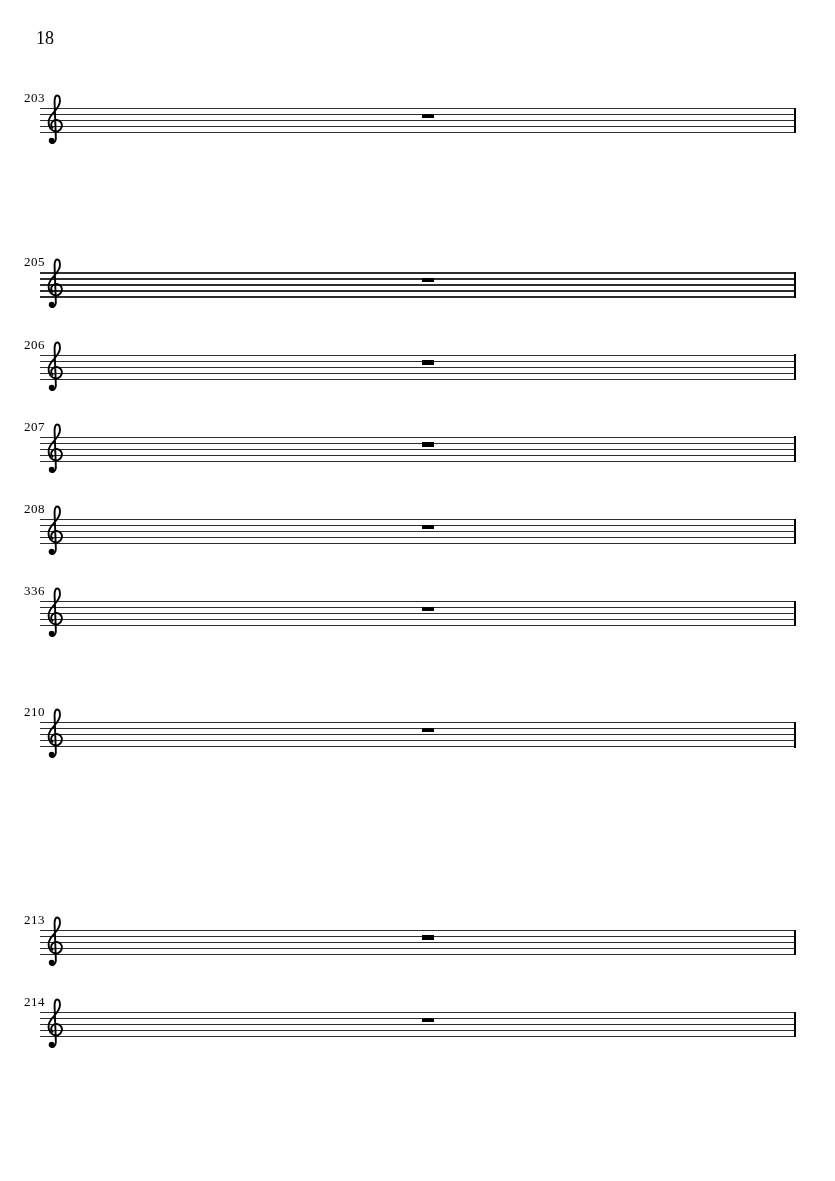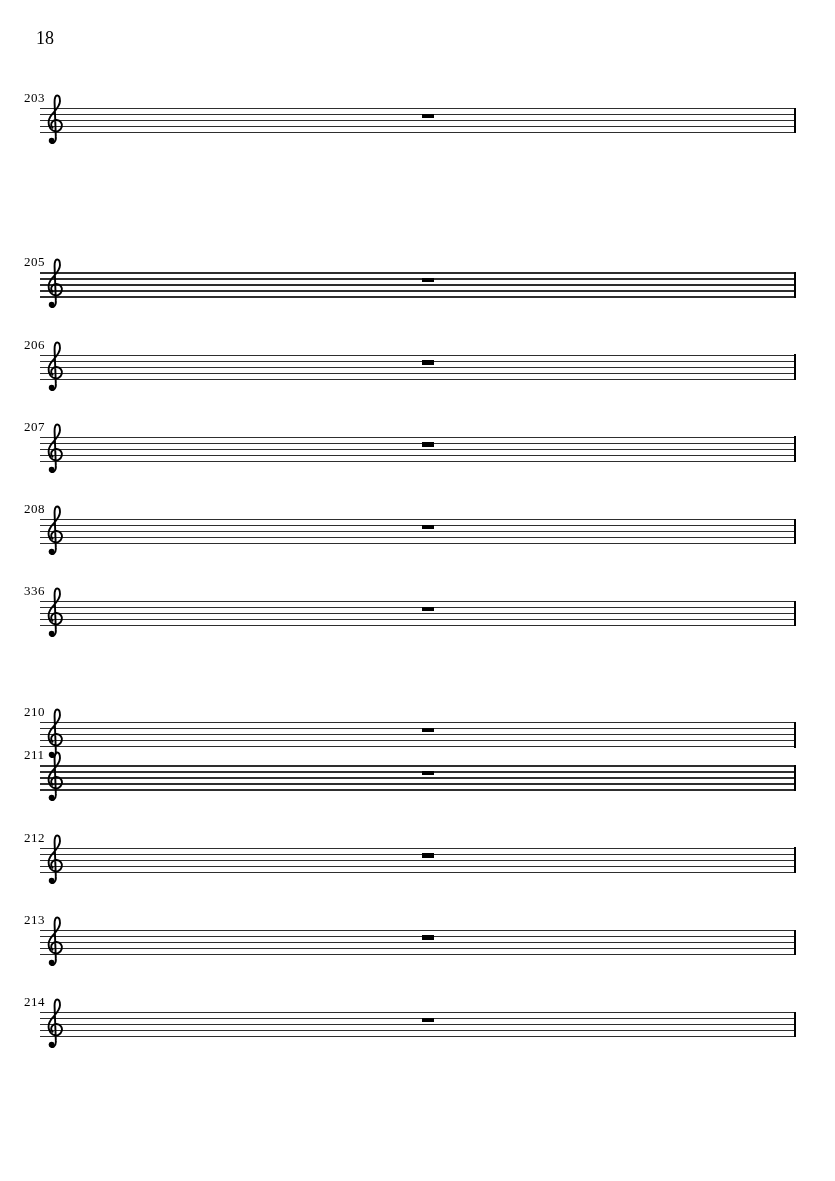--- a/index.html
+++ b/index.html
@@ -277,75 +277,21 @@
                C 9.7,60.1 17.4,64.6 23.8,61.4
                C 29.6,58.5 31.2,51.3 27.6,46.8
                C 24.1,42.4 17.2,42.2 13.7,45.9
                C 10.7,49.1 10.9,53.9 14,56.3"></path>
       <ellipse cx="12.3" cy="77.2" rx="4.4" ry="4.1" fill="currentColor"></ellipse>
     </svg>
     <div class="whole-rest"></div>
     <div class="barline"></div>
   </div>
 
-  <div class="system" style="top: 765.36px;">
-    <div class="measure-number">211</div>
-    <div class="staff">
-      <div class="staff-line"></div>
-      <div class="staff-line"></div>
-      <div class="staff-line"></div>
-      <div class="staff-line"></div>
-      <div class="staff-line"></div>
-    </div>
-    <svg class="clef" viewBox="0 0 35 85" preserveAspectRatio="xMidYMid meet" aria-hidden="true">
-      <path fill="none" stroke="currentColor" stroke-width="3.2" stroke-linecap="round" d="M 9.2,76.8
-               C 8.2,80.6 12.6,83.2 16.2,80.6
-               C 18.6,78.9 19.6,75.4 19.3,71.5
-               L 17.2,13.5
-               C 17,6.8 19,2.2 21.6,2.4
-               C 24.6,2.6 26.3,7.2 26.2,12.2
-               C 26,20.5 19.2,26.6 13.9,32.6
-               C 8.6,38.6 6.1,45.2 7.7,51.8
-               C 9.7,60.1 17.4,64.6 23.8,61.4
-               C 29.6,58.5 31.2,51.3 27.6,46.8
-               C 24.1,42.4 17.2,42.2 13.7,45.9
-               C 10.7,49.1 10.9,53.9 14,56.3"></path>
-      <ellipse cx="12.3" cy="77.2" rx="4.4" ry="4.1" fill="currentColor"></ellipse>
-    </svg>
-    <div class="whole-rest"></div>
-    <div class="barline"></div>
-  </div>
-
-  <div class="system" style="top: 847.53px;">
-    <div class="measure-number">212</div>
-    <div class="staff">
-      <div class="staff-line"></div>
-      <div class="staff-line"></div>
-      <div class="staff-line"></div>
-      <div class="staff-line"></div>
-      <div class="staff-line"></div>
-    </div>
-    <svg class="clef" viewBox="0 0 35 85" preserveAspectRatio="xMidYMid meet" aria-hidden="true">
-      <path fill="none" stroke="currentColor" stroke-width="3.2" stroke-linecap="round" d="M 9.2,76.8
-               C 8.2,80.6 12.6,83.2 16.2,80.6
-               C 18.6,78.9 19.6,75.4 19.3,71.5
-               L 17.2,13.5
-               C 17,6.8 19,2.2 21.6,2.4
-               C 24.6,2.6 26.3,7.2 26.2,12.2
-               C 26,20.5 19.2,26.6 13.9,32.6
-               C 8.6,38.6 6.1,45.2 7.7,51.8
-               C 9.7,60.1 17.4,64.6 23.8,61.4
-               C 29.6,58.5 31.2,51.3 27.6,46.8
-               C 24.1,42.4 17.2,42.2 13.7,45.9
-               C 10.7,49.1 10.9,53.9 14,56.3"></path>
-      <ellipse cx="12.3" cy="77.2" rx="4.4" ry="4.1" fill="currentColor"></ellipse>
-    </svg>
-    <div class="whole-rest"></div>
-    <div class="barline"></div>
-  </div>
+
 
   <div class="system" style="top: 929.7px;">
     <div class="measure-number">213</div>
     <div class="staff">
       <div class="staff-line"></div>
       <div class="staff-line"></div>
       <div class="staff-line"></div>
       <div class="staff-line"></div>
       <div class="staff-line"></div>
     </div>

